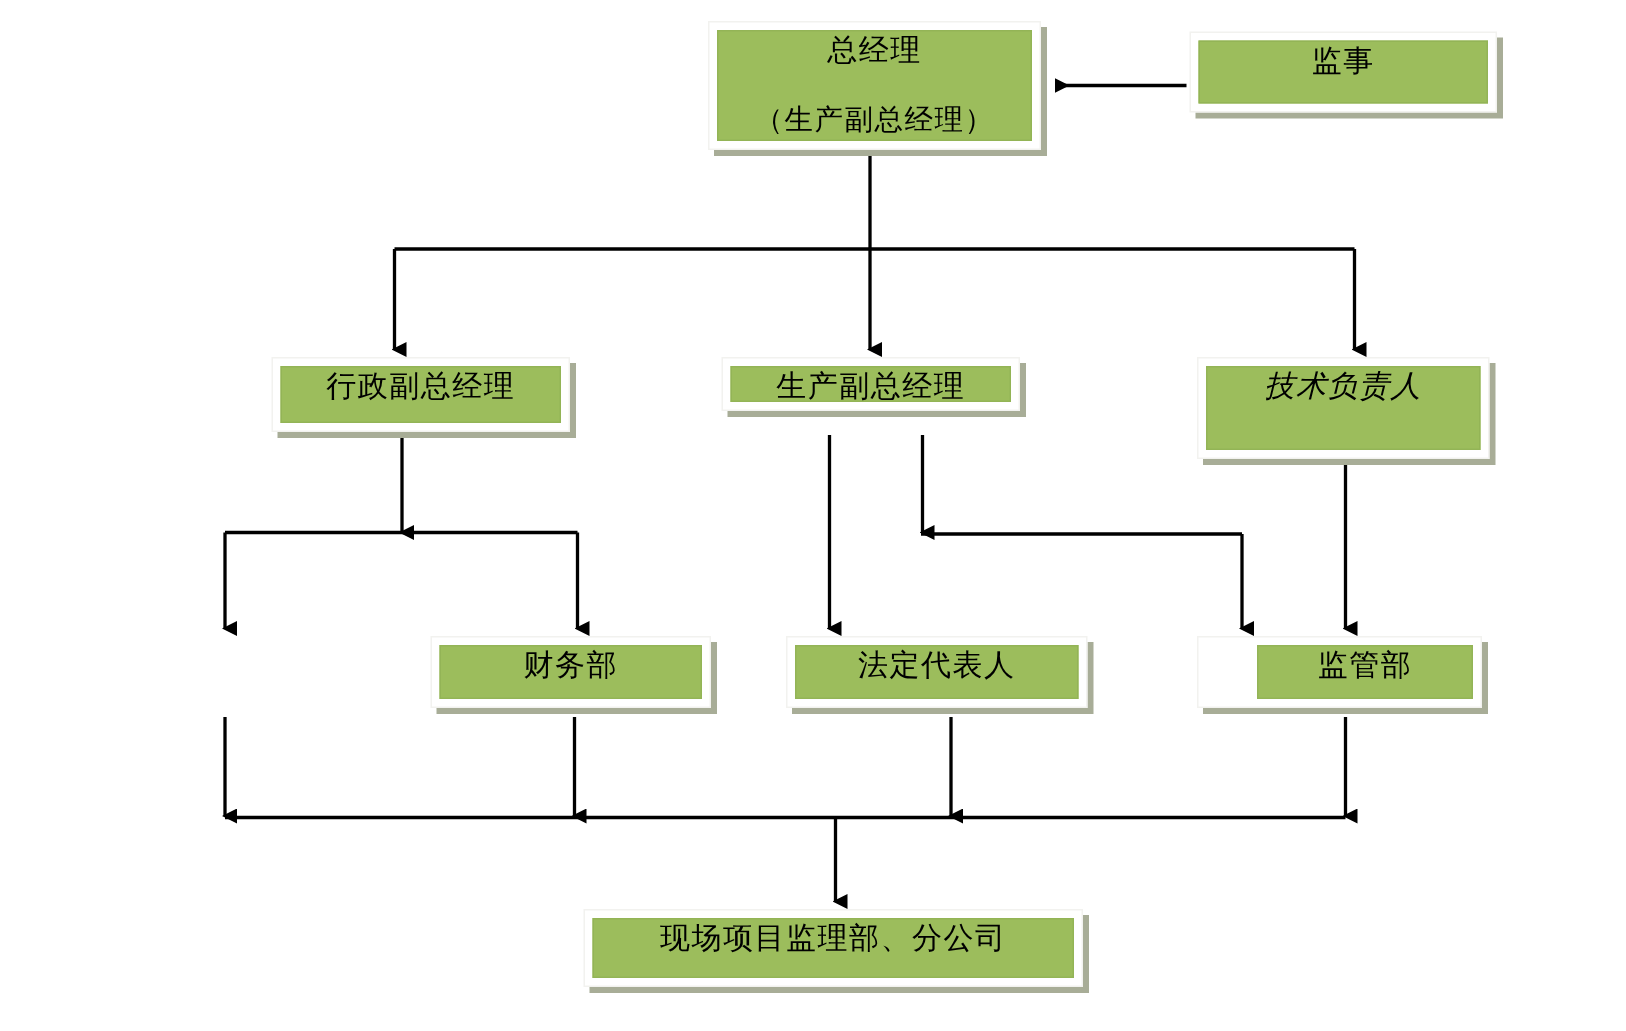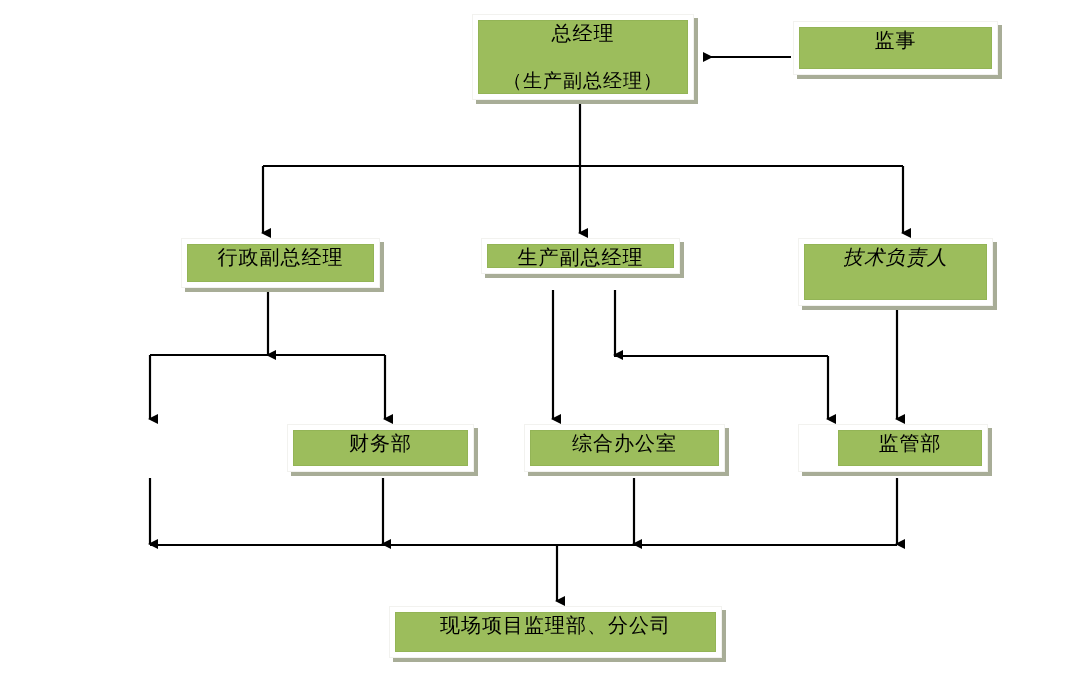--- a/index.html
+++ b/index.html
@@ -134,21 +134,21 @@
 
 
   <div class="node" style="left:287px; top:424px; width:187px; height:48px;">
     <div class="node-inner">
       <span>财务部</span>
     </div>
   </div>
 
   <div class="node" style="left:524px; top:424px; width:201px; height:48px;">
     <div class="node-inner">
-      <span>综合办公室</span>
+      <span>法定代表人</span>
     </div>
   </div>
 
   <div class="node" style="left:798px; top:424px; width:190px; height:48px;padding-left:39px;">
     <div class="node-inner">
       <span>监管部</span>
     </div>
   </div>
 
   <div class="node" style="left:389px; top:606px; width:333px; height:52px;">

